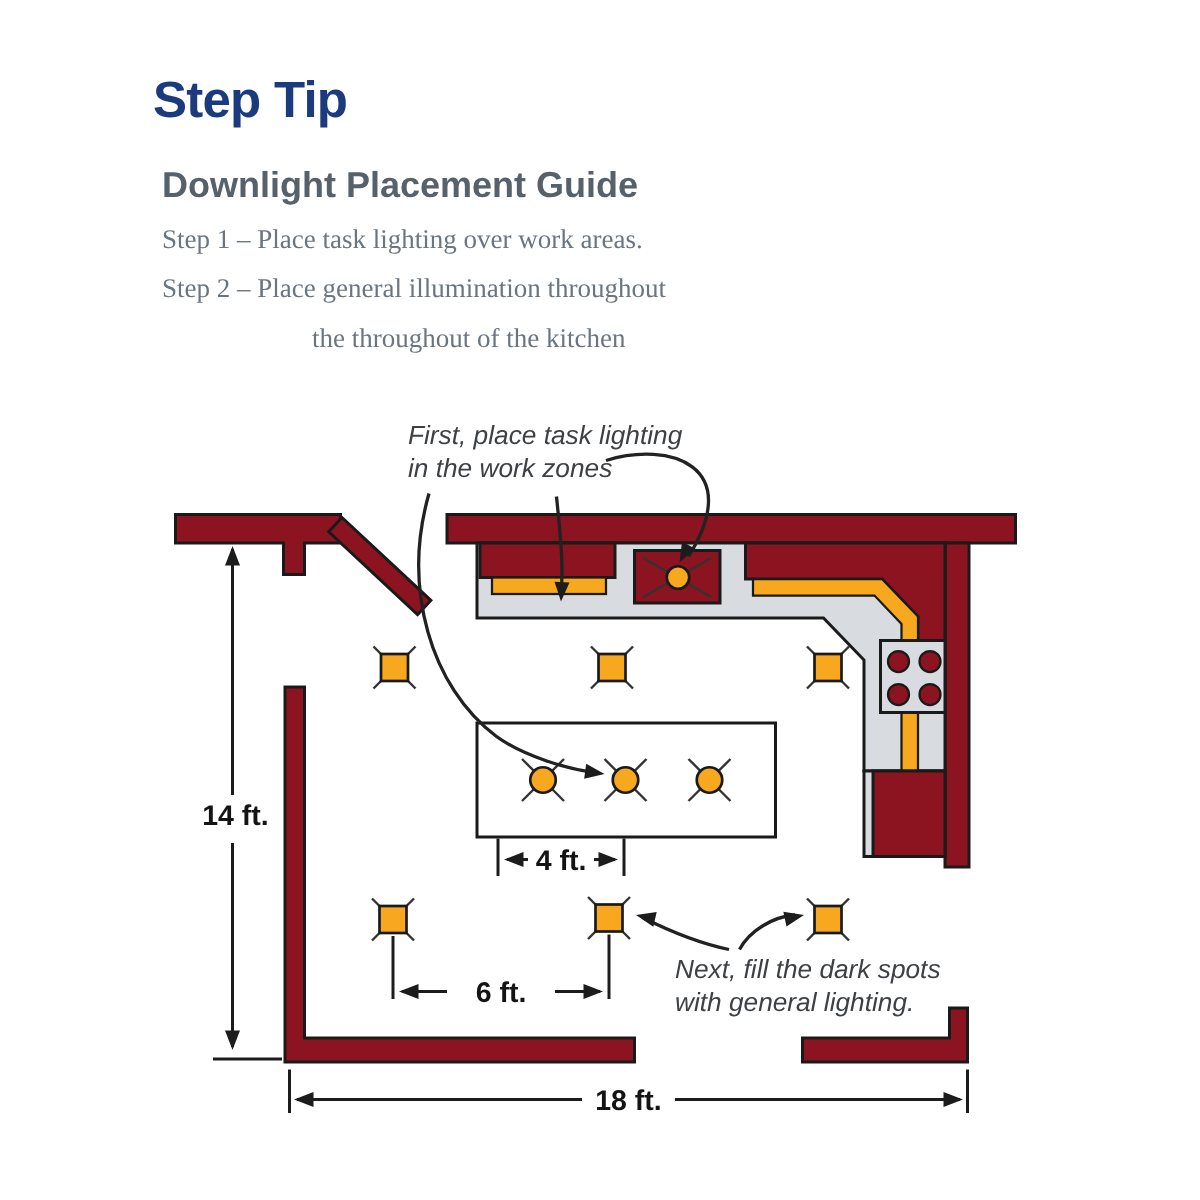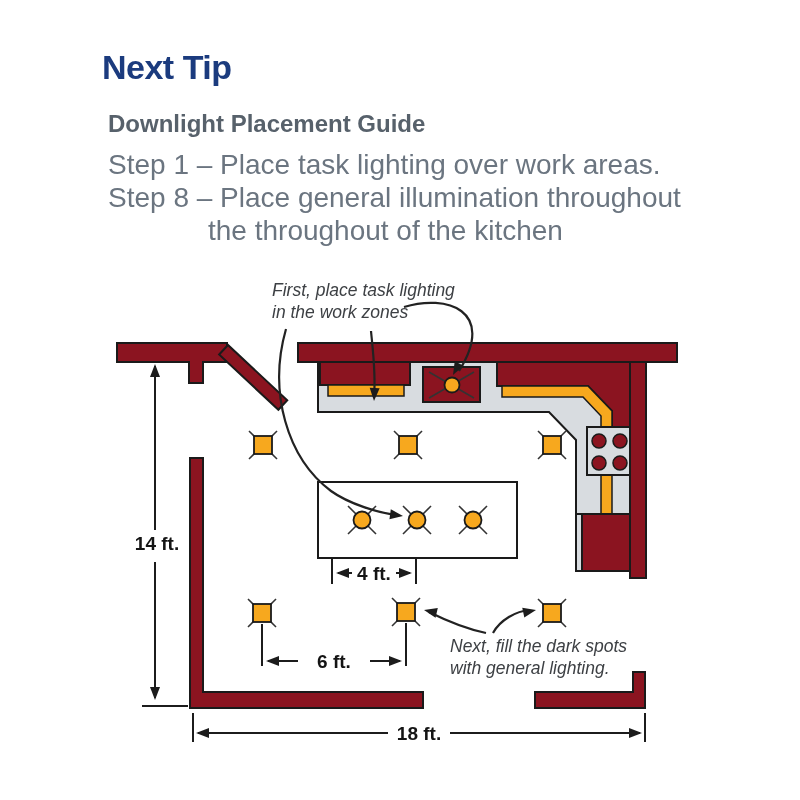--- a/index.html
+++ b/index.html
@@ -10,21 +10,21 @@
   .abs{position:absolute;}
   #quick-tip-title{
     left:102px;top:48px;font-size:34px;font-weight:bold;
     color:var(--title-navy,#1B3B7E);letter-spacing:-0.5px;
   }
   #guide-title{
     left:108px;top:110px;font-size:24px;font-weight:bold;
     color:var(--heading-gray,#57616B);
   }
   .step-line{
-    left:108px;font-size:28px;color:var(--body-gray,#6B7580);
+    left:108px;font-size:18px;color:var(--body-gray,#6B7580);font-family:Liberation Serif, serif;
   }
   #step-1{top:149px;}
   #step-2-line1{top:182px;}
   #step-2-line2{top:215px;left:208px;}
   svg{position:absolute;left:0;top:0;}
   .wall{fill:var(--wall-maroon,#8B1420);stroke:var(--outline-black,#1A1A1A);stroke-width:2;}
   .counter{fill:var(--counter-gray,#D8DCE0);stroke:var(--outline-black,#1A1A1A);stroke-width:2;}
   .cabinet{fill:var(--wall-maroon,#8B1420);stroke:var(--outline-black,#1A1A1A);stroke-width:2;}
   .tasklight{fill:var(--light-orange,#F7A81E);stroke:var(--outline-black,#1A1A1A);stroke-width:1.5;}
   .island{fill:#ffffff;stroke:var(--outline-black,#1A1A1A);stroke-width:2;}
@@ -33,24 +33,24 @@
   .bulb{fill:var(--light-orange,#F7A81E);stroke:var(--outline-black,#1A1A1A);stroke-width:1.8;}
   .dimline{stroke:#1c1c1c;stroke-width:2;fill:none;}
   .arrowhead{fill:#1c1c1c;stroke:none;}
   .curve{stroke:#222222;stroke-width:2.2;fill:none;}
   .dim-label{font-family:"Liberation Sans",sans-serif;font-size:19px;font-weight:bold;fill:#141414;}
   .note-label{font-family:"Liberation Sans",sans-serif;font-size:17.5px;font-style:italic;fill:var(--annotation-gray,#3D4044);}
 </style>
 </head>
 <body>
 
-<div class="abs" id="quick-tip-title">Next Tip</div>
+<div class="abs" id="quick-tip-title">Step Tip</div>
 <div class="abs" id="guide-title">Downlight Placement Guide</div>
 <div class="abs step-line" id="step-1">Step 1 – Place task lighting over work areas.</div>
-<div class="abs step-line" id="step-2-line1">Step 8 – Place general illumination throughout</div>
+<div class="abs step-line" id="step-2-line1">Step 2 – Place general illumination throughout</div>
 <div class="abs step-line" id="step-2-line2">the throughout of the kitchen</div>
 
 <svg width="800" height="800" viewBox="0 0 800 800">
 
   <g>
 
     <path class="wall" d="M117,343 H227 V362 H203 V383 H189 V362 H117 Z"></path>
 
     <rect class="wall" x="0" y="0" width="81" height="13" transform="translate(228,345) rotate(43)"></rect>
 

